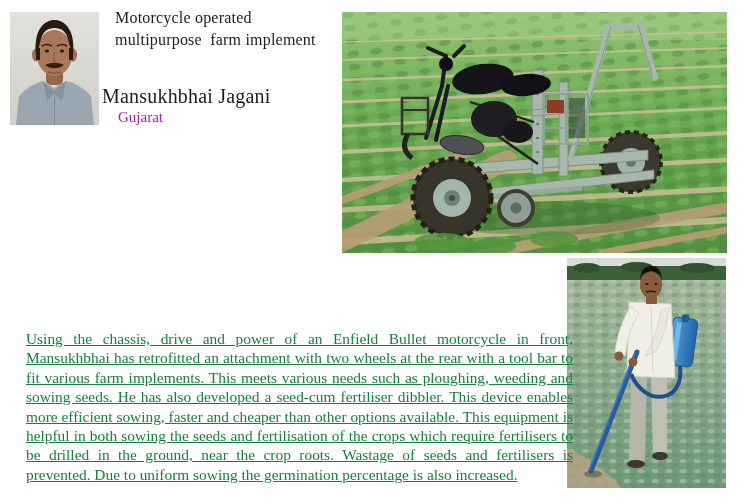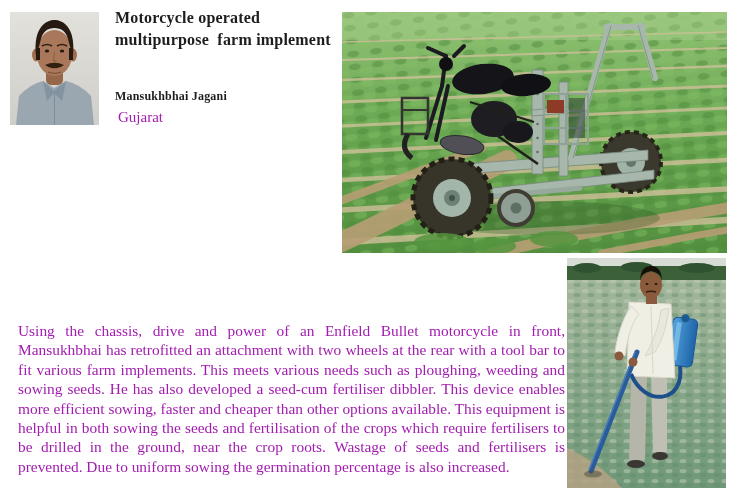--- a/index.html
+++ b/index.html
@@ -7,30 +7,30 @@
     position:relative; width:747px; height:503px; background:#ffffff;
     overflow:hidden; font-family:"Liberation Serif", serif;
   }
   .photo { position:absolute; overflow:hidden; }
   .photo svg { display:block; width:100%; height:100%; }
   #portrait       { left:10px;  top:12px;  width:89px;  height:113px; }
   #main-photo     { left:342px; top:12px;  width:385px; height:241px; }
   #secondary-photo{ left:567px; top:258px; width:159px; height:230px; }
 
   .title-block { position:absolute; left:115px; top:7px; }
-  .title-line  { font-weight:bold; font-size:16px; line-height:21.5px;
+  .title-line  { font-weight:normal; font-size:16px; line-height:21.5px;
                  color:#1d1d1d; white-space:pre-wrap; letter-spacing:0.2px; }
-  .name   { position:absolute; left:115px; top:86px; font-weight:bold;
-            font-size:12px; line-height:20px; color:#1d1d1d; letter-spacing:0.2px; }
+  .name   { position:absolute; left:102px; top:86px; font-weight:normal;
+            font-size:20px; line-height:20px; color:#1d1d1d; letter-spacing:0.2px; }
   .region { position:absolute; left:118px; top:108px; font-size:15px;
             line-height:19px; color:#a21caf; }
   .description {
-    position:absolute; left:10px; top:313px; width:547px; margin:8px;
-    font-size:15.4px; line-height:19.4px; color:#a21caf;
-    text-align:justify; text-justify:inter-word;
+    position:absolute; left:10px; top:313px; width:547px; margin:16px;
+    font-size:15.4px; line-height:19.4px; color:#15803d;
+    text-align:justify; text-justify:inter-word;text-decoration:underline;
   }
 </style>
 </head>
 <body>
 
 <div class="page">
 
   <div id="portrait" class="photo">
     <svg viewBox="0 0 89 113" preserveAspectRatio="none">
       <defs>

